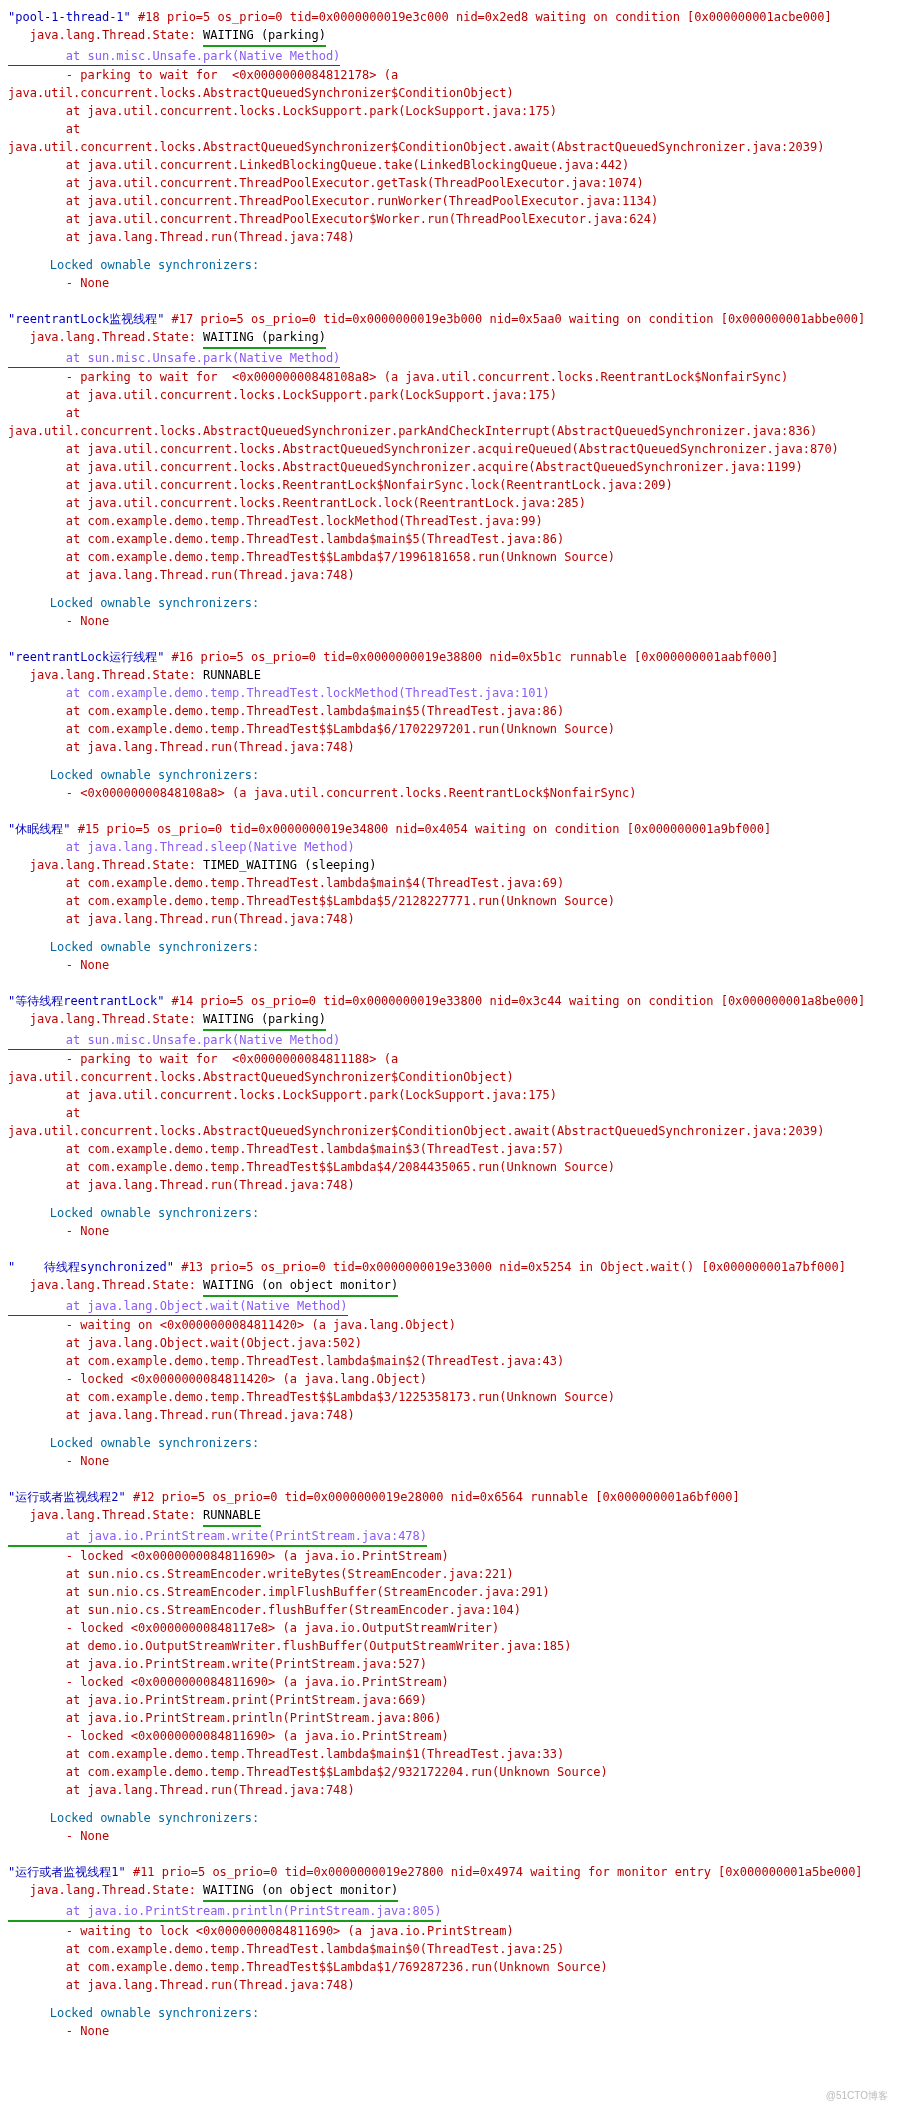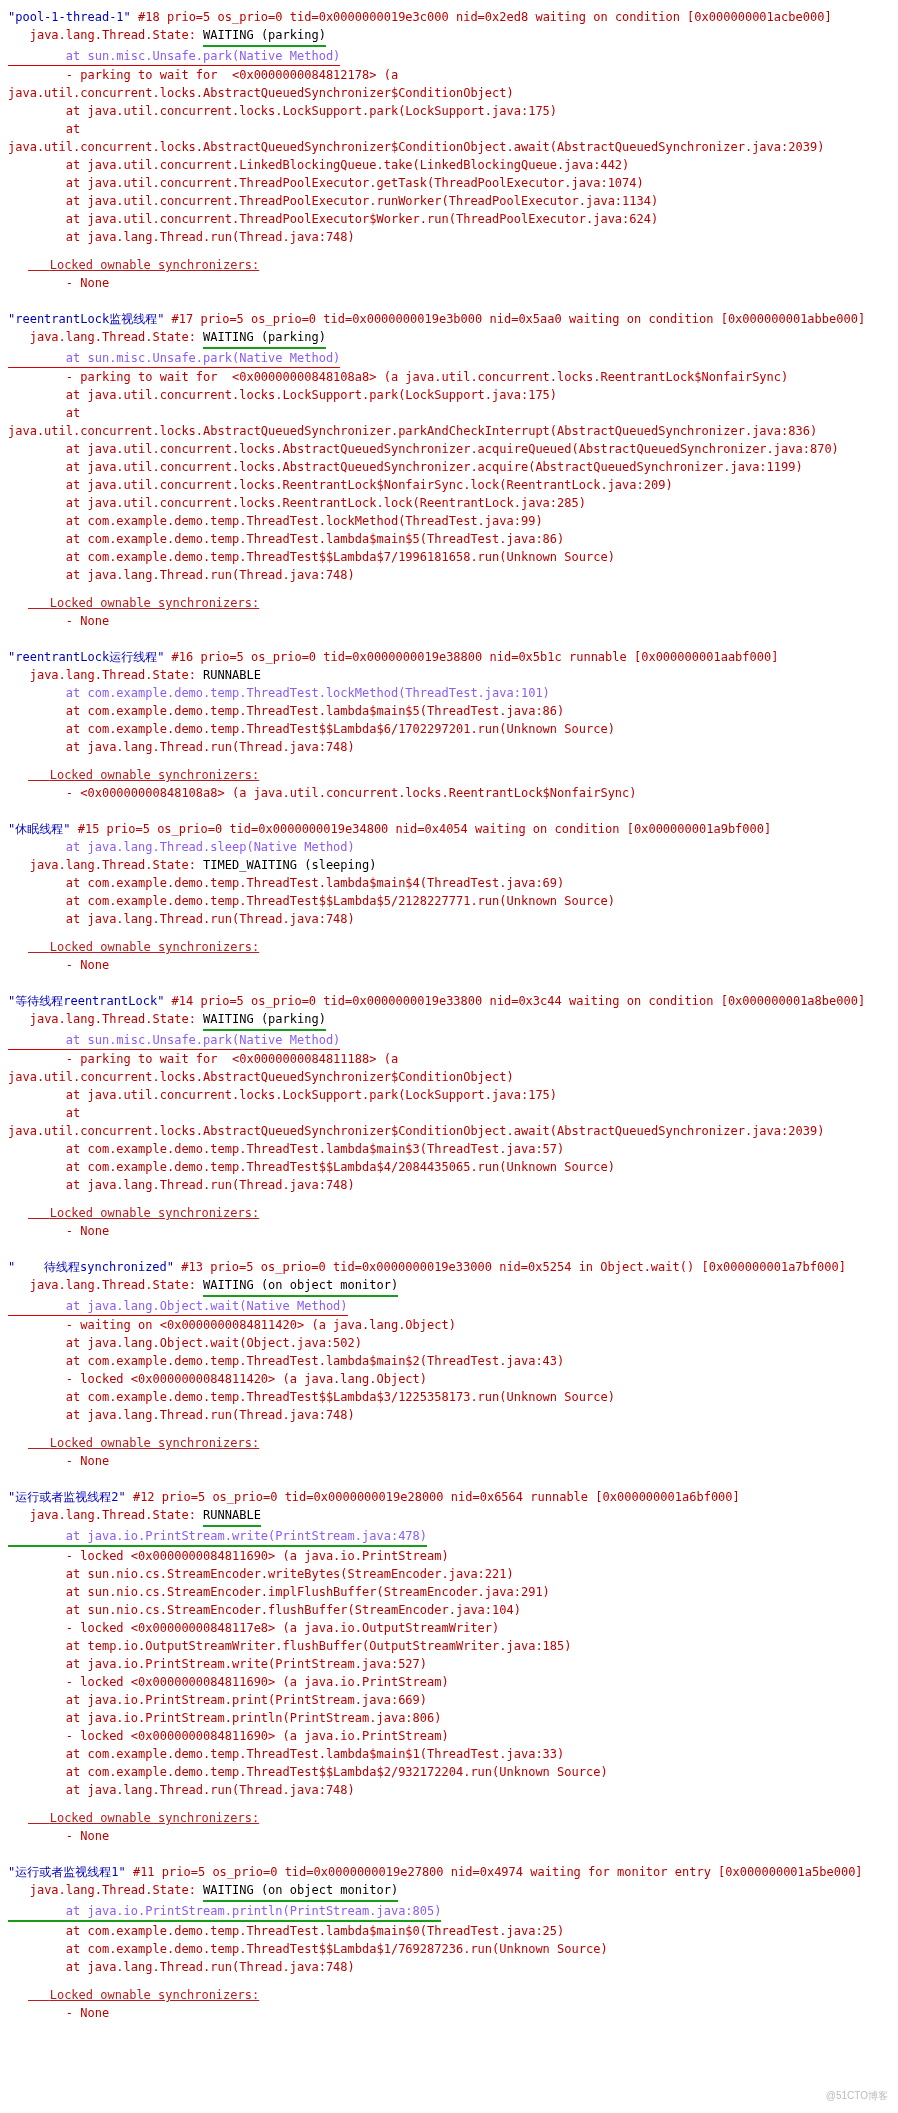--- a/index.html
+++ b/index.html
@@ -12,21 +12,21 @@
     color: #b00;
   }
   .thread-block { margin-bottom: 18px; }
   .thread-header .name { color: #00b; }
   .thread-header .rest { color: #b00; }
   .state-text { color: #000000; position: relative; }
   .state-text.green-ul { border-bottom: 2px solid #1a9b1a; display: inline-block; padding-bottom: 1px;}
   .trace-first { color: #8b5cf6; position: relative; }
   .trace-first.red-ul { border-bottom: 1.5px solid #d00; display: inline-block;}
   .trace-first.green-ul { border-bottom: 2px solid #1a9b1a; display: inline-block;}
-  .sync-header { padding-left: 20px; color: #b91c1c; margin-top: 10px; text-decoration: underline;}
+  .sync-header { padding-left: 20px; color: #0369a1; margin-top: 10px;}
   .watermark {
     position: fixed;
     right: 10px;
     bottom: 10px;
     color: #bbb;
     font-size: 10px;
     font-family: sans-serif;
   }
   pre { margin: 0; font-family: inherit; white-space: pre-wrap; }
 </style>
@@ -115,36 +115,37 @@
     </div>
     <div class="thread-block">
       <pre class="thread-header"><span class="name">"运行或者监视线程2"</span><span class="rest"> #12 prio=5 os_prio=0 tid=0x0000000019e28000 nid=0x6564 runnable [0x000000001a6bf000]</span></pre>
       <pre><span>   java.lang.Thread.State: </span><span class="state-text green-ul">RUNNABLE</span></pre>
       <pre><span class="trace-first green-ul">        at java.io.PrintStream.write(PrintStream.java:478)</span></pre>
       <pre>        - locked &lt;0x0000000084811690&gt; (a java.io.PrintStream)</pre>
       <pre>        at sun.nio.cs.StreamEncoder.writeBytes(StreamEncoder.java:221)</pre>
       <pre>        at sun.nio.cs.StreamEncoder.implFlushBuffer(StreamEncoder.java:291)</pre>
       <pre>        at sun.nio.cs.StreamEncoder.flushBuffer(StreamEncoder.java:104)</pre>
       <pre>        - locked &lt;0x00000000848117e8&gt; (a java.io.OutputStreamWriter)</pre>
-      <pre>        at temp.io.OutputStreamWriter.flushBuffer(OutputStreamWriter.java:185)</pre>
+      <pre>        at demo.io.OutputStreamWriter.flushBuffer(OutputStreamWriter.java:185)</pre>
       <pre>        at java.io.PrintStream.write(PrintStream.java:527)</pre>
       <pre>        - locked &lt;0x0000000084811690&gt; (a java.io.PrintStream)</pre>
       <pre>        at java.io.PrintStream.print(PrintStream.java:669)</pre>
       <pre>        at java.io.PrintStream.println(PrintStream.java:806)</pre>
       <pre>        - locked &lt;0x0000000084811690&gt; (a java.io.PrintStream)</pre>
       <pre>        at com.example.demo.temp.ThreadTest.lambda$main$1(ThreadTest.java:33)</pre>
       <pre>        at com.example.demo.temp.ThreadTest$$Lambda$2/932172204.run(Unknown Source)</pre>
       <pre>        at java.lang.Thread.run(Thread.java:748)</pre>
       <pre class="sync-header">   Locked ownable synchronizers:</pre>
       <pre>        - None</pre>
     </div>
     <div class="thread-block">
       <pre class="thread-header"><span class="name">"运行或者监视线程1"</span><span class="rest"> #11 prio=5 os_prio=0 tid=0x0000000019e27800 nid=0x4974 waiting for monitor entry [0x000000001a5be000]</span></pre>
       <pre><span>   java.lang.Thread.State: </span><span class="state-text green-ul">WAITING (on object monitor)</span></pre>
       <pre><span class="trace-first green-ul">        at java.io.PrintStream.println(PrintStream.java:805)</span></pre>
+      <pre>        - waiting to lock &lt;0x0000000084811690&gt; (a java.io.PrintStream)</pre>
       <pre>        at com.example.demo.temp.ThreadTest.lambda$main$0(ThreadTest.java:25)</pre>
       <pre>        at com.example.demo.temp.ThreadTest$$Lambda$1/769287236.run(Unknown Source)</pre>
       <pre>        at java.lang.Thread.run(Thread.java:748)</pre>
       <pre class="sync-header">   Locked ownable synchronizers:</pre>
       <pre>        - None</pre>
     </div>
   </div>
 <div class="watermark">@51CTO博客</div>
 
 </body></html>

